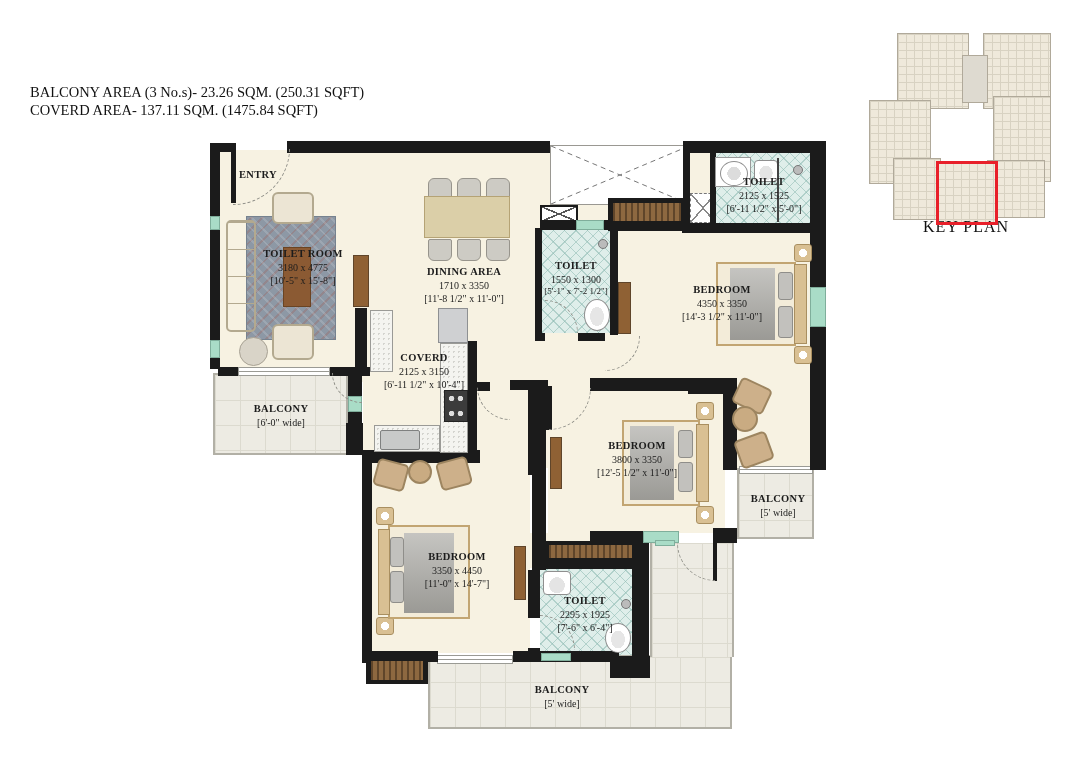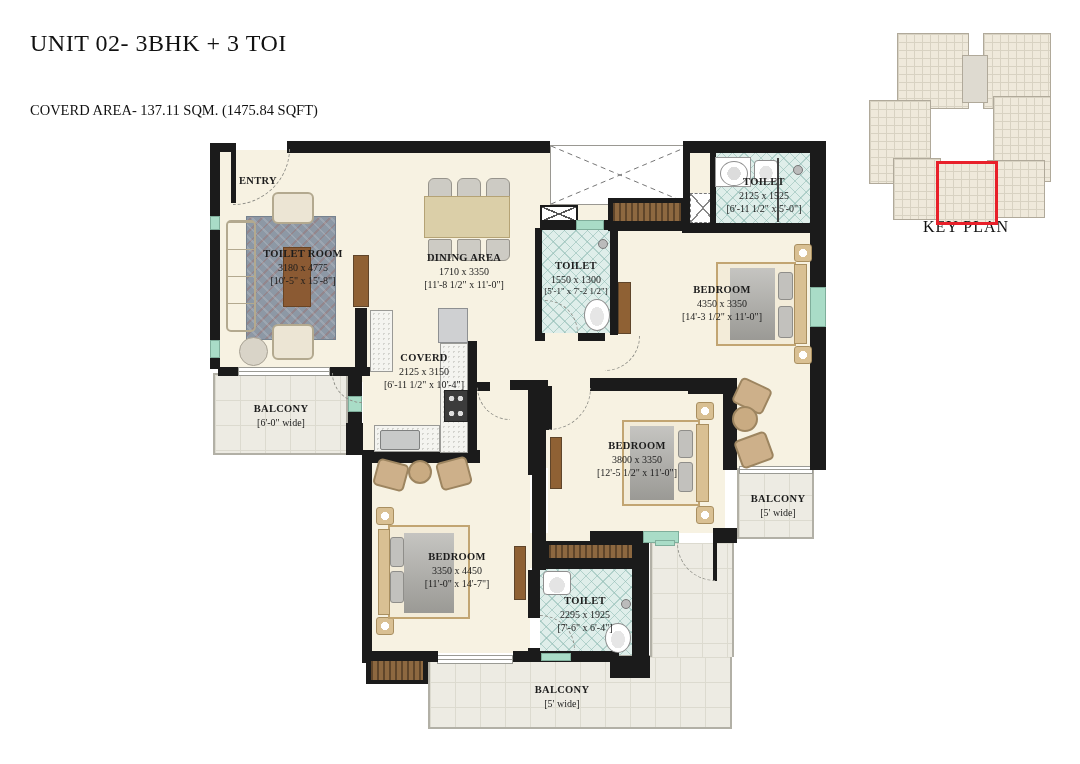--- a/index.html
+++ b/index.html
@@ -52,21 +52,21 @@
         background-image:linear-gradient(#d8d2c2 1px,transparent 1px),linear-gradient(90deg,#d8d2c2 1px,transparent 1px);
         background-size:8px 8px;}
   #keyRect{position:absolute;border:3px solid #e8202a;box-sizing:border-box;z-index:30;}
   #keyLabel{position:absolute;transform:translate(-50%,-50%);font-size:16px;letter-spacing:1px;color:#111;}
 </style>
 </head>
 <body>
 
 <div id="stage">
 
-  <div id="title">UNIT 02- 3BHK + 3 TOI</div>
+  <div class="areaLine" style="top:84px">BALCONY AREA (3 No.s)- 23.26 SQM. (250.31 SQFT)</div>
   <div class="areaLine" style="top:102px">COVERD AREA- 137.11 SQM. (1475.84 SQFT)</div>
 
   <div class="cream" style="left:218px;top:150px;width:592px;height:232px"></div>
   <div class="cream" style="left:477px;top:382px;width:333px;height:86px"></div>
   <div class="cream" style="left:548px;top:468px;width:177px;height:65px"></div>
   <div class="cream" style="left:363px;top:382px;width:167px;height:271px"></div>
   <div class="cream" style="left:530px;top:533px;width:110px;height:35px"></div>
 
   <div class="balc" style="left:213px;top:373px;width:135px;height:82px"></div>
   <div class="balc" style="left:737px;top:468px;width:77px;height:71px"></div>
@@ -229,29 +229,29 @@
 
   <div class="arc" style="left:176px;top:91px;width:114px;height:114px;clip-path:polygon(50% 50%,100% 50%,100% 100%,50% 100%)"></div>
   <div class="arc" style="left:332px;top:343px;width:60px;height:60px;clip-path:polygon(50% 50%,50% 100%,0 100%,0 50%)"></div>
   <div class="arc" style="left:512px;top:300px;width:66px;height:66px;clip-path:polygon(50% 50%,50% 0,100% 0,100% 50%)"></div>
   <div class="arc" style="left:570px;top:301px;width:70px;height:70px;clip-path:polygon(50% 50%,100% 50%,100% 100%,50% 100%)"></div>
   <div class="arc" style="left:477px;top:354px;width:66px;height:66px;clip-path:polygon(50% 50%,50% 100%,0 100%,0 50%)"></div>
   <div class="arc" style="left:507px;top:346px;width:84px;height:84px;clip-path:polygon(50% 50%,100% 50%,100% 100%,50% 100%)"></div>
   <div class="arc" style="left:505px;top:615px;width:70px;height:70px;clip-path:polygon(50% 50%,50% 0,100% 0,100% 50%)"></div>
   <div class="arc" style="left:677px;top:505px;width:76px;height:76px;clip-path:polygon(50% 50%,50% 100%,0 100%,0 50%)"></div>
 
-  <div class="lbl" style="left:258px;top:181px">
+  <div class="lbl" style="left:258px;top:175px">
     <div class="nm">ENTRY</div>
   </div>
   <div class="lbl" style="left:303px;top:267px">
     <div class="nm">TOILET ROOM</div>
     <div class="dm">3180 x 4775</div>
     <div class="dm">[10'-5" x 15'-8"]</div>
   </div>
-  <div class="lbl" style="left:464px;top:271px">
+  <div class="lbl" style="left:464px;top:285px">
     <div class="nm">DINING AREA</div>
     <div class="dm">1710 x 3350</div>
     <div class="dm">[11'-8 1/2" x 11'-0"]</div>
   </div>
   <div class="lbl" style="left:424px;top:371px">
     <div class="nm">COVERD</div>
     <div class="dm">2125 x 3150</div>
     <div class="dm">[6'-11 1/2" x 10'-4"]</div>
   </div>
   <div class="lbl" style="left:576px;top:278px">

